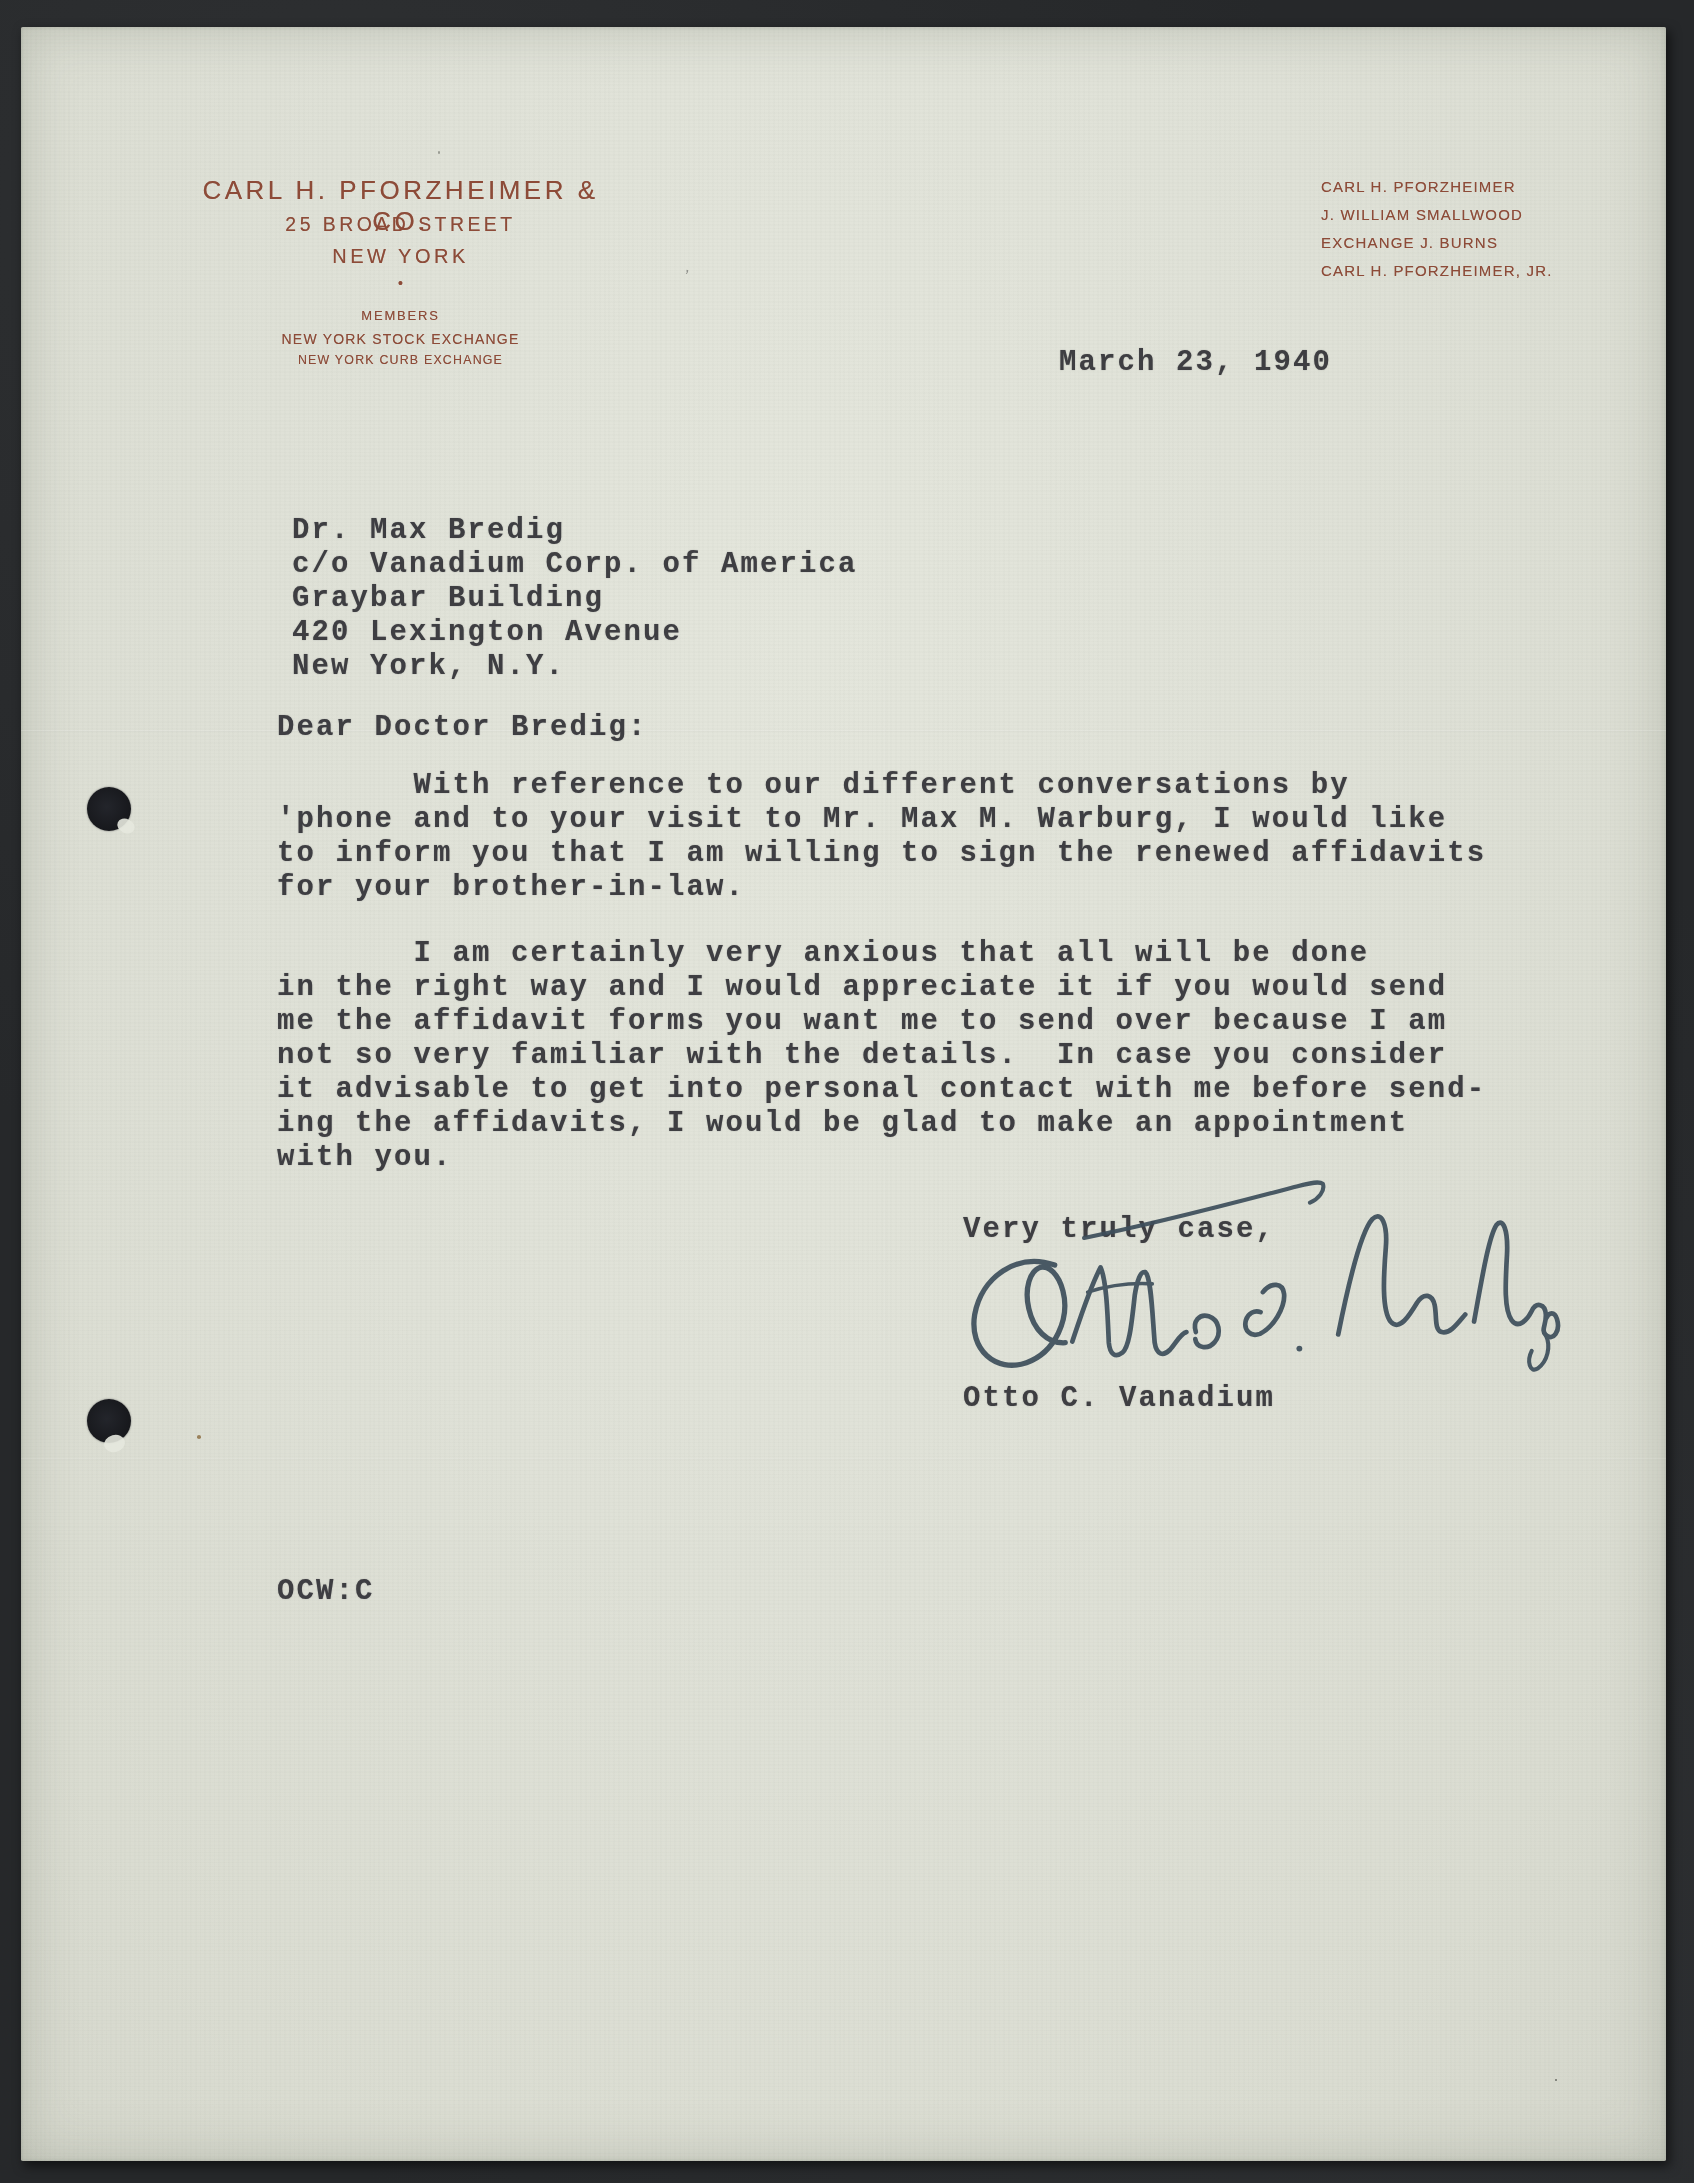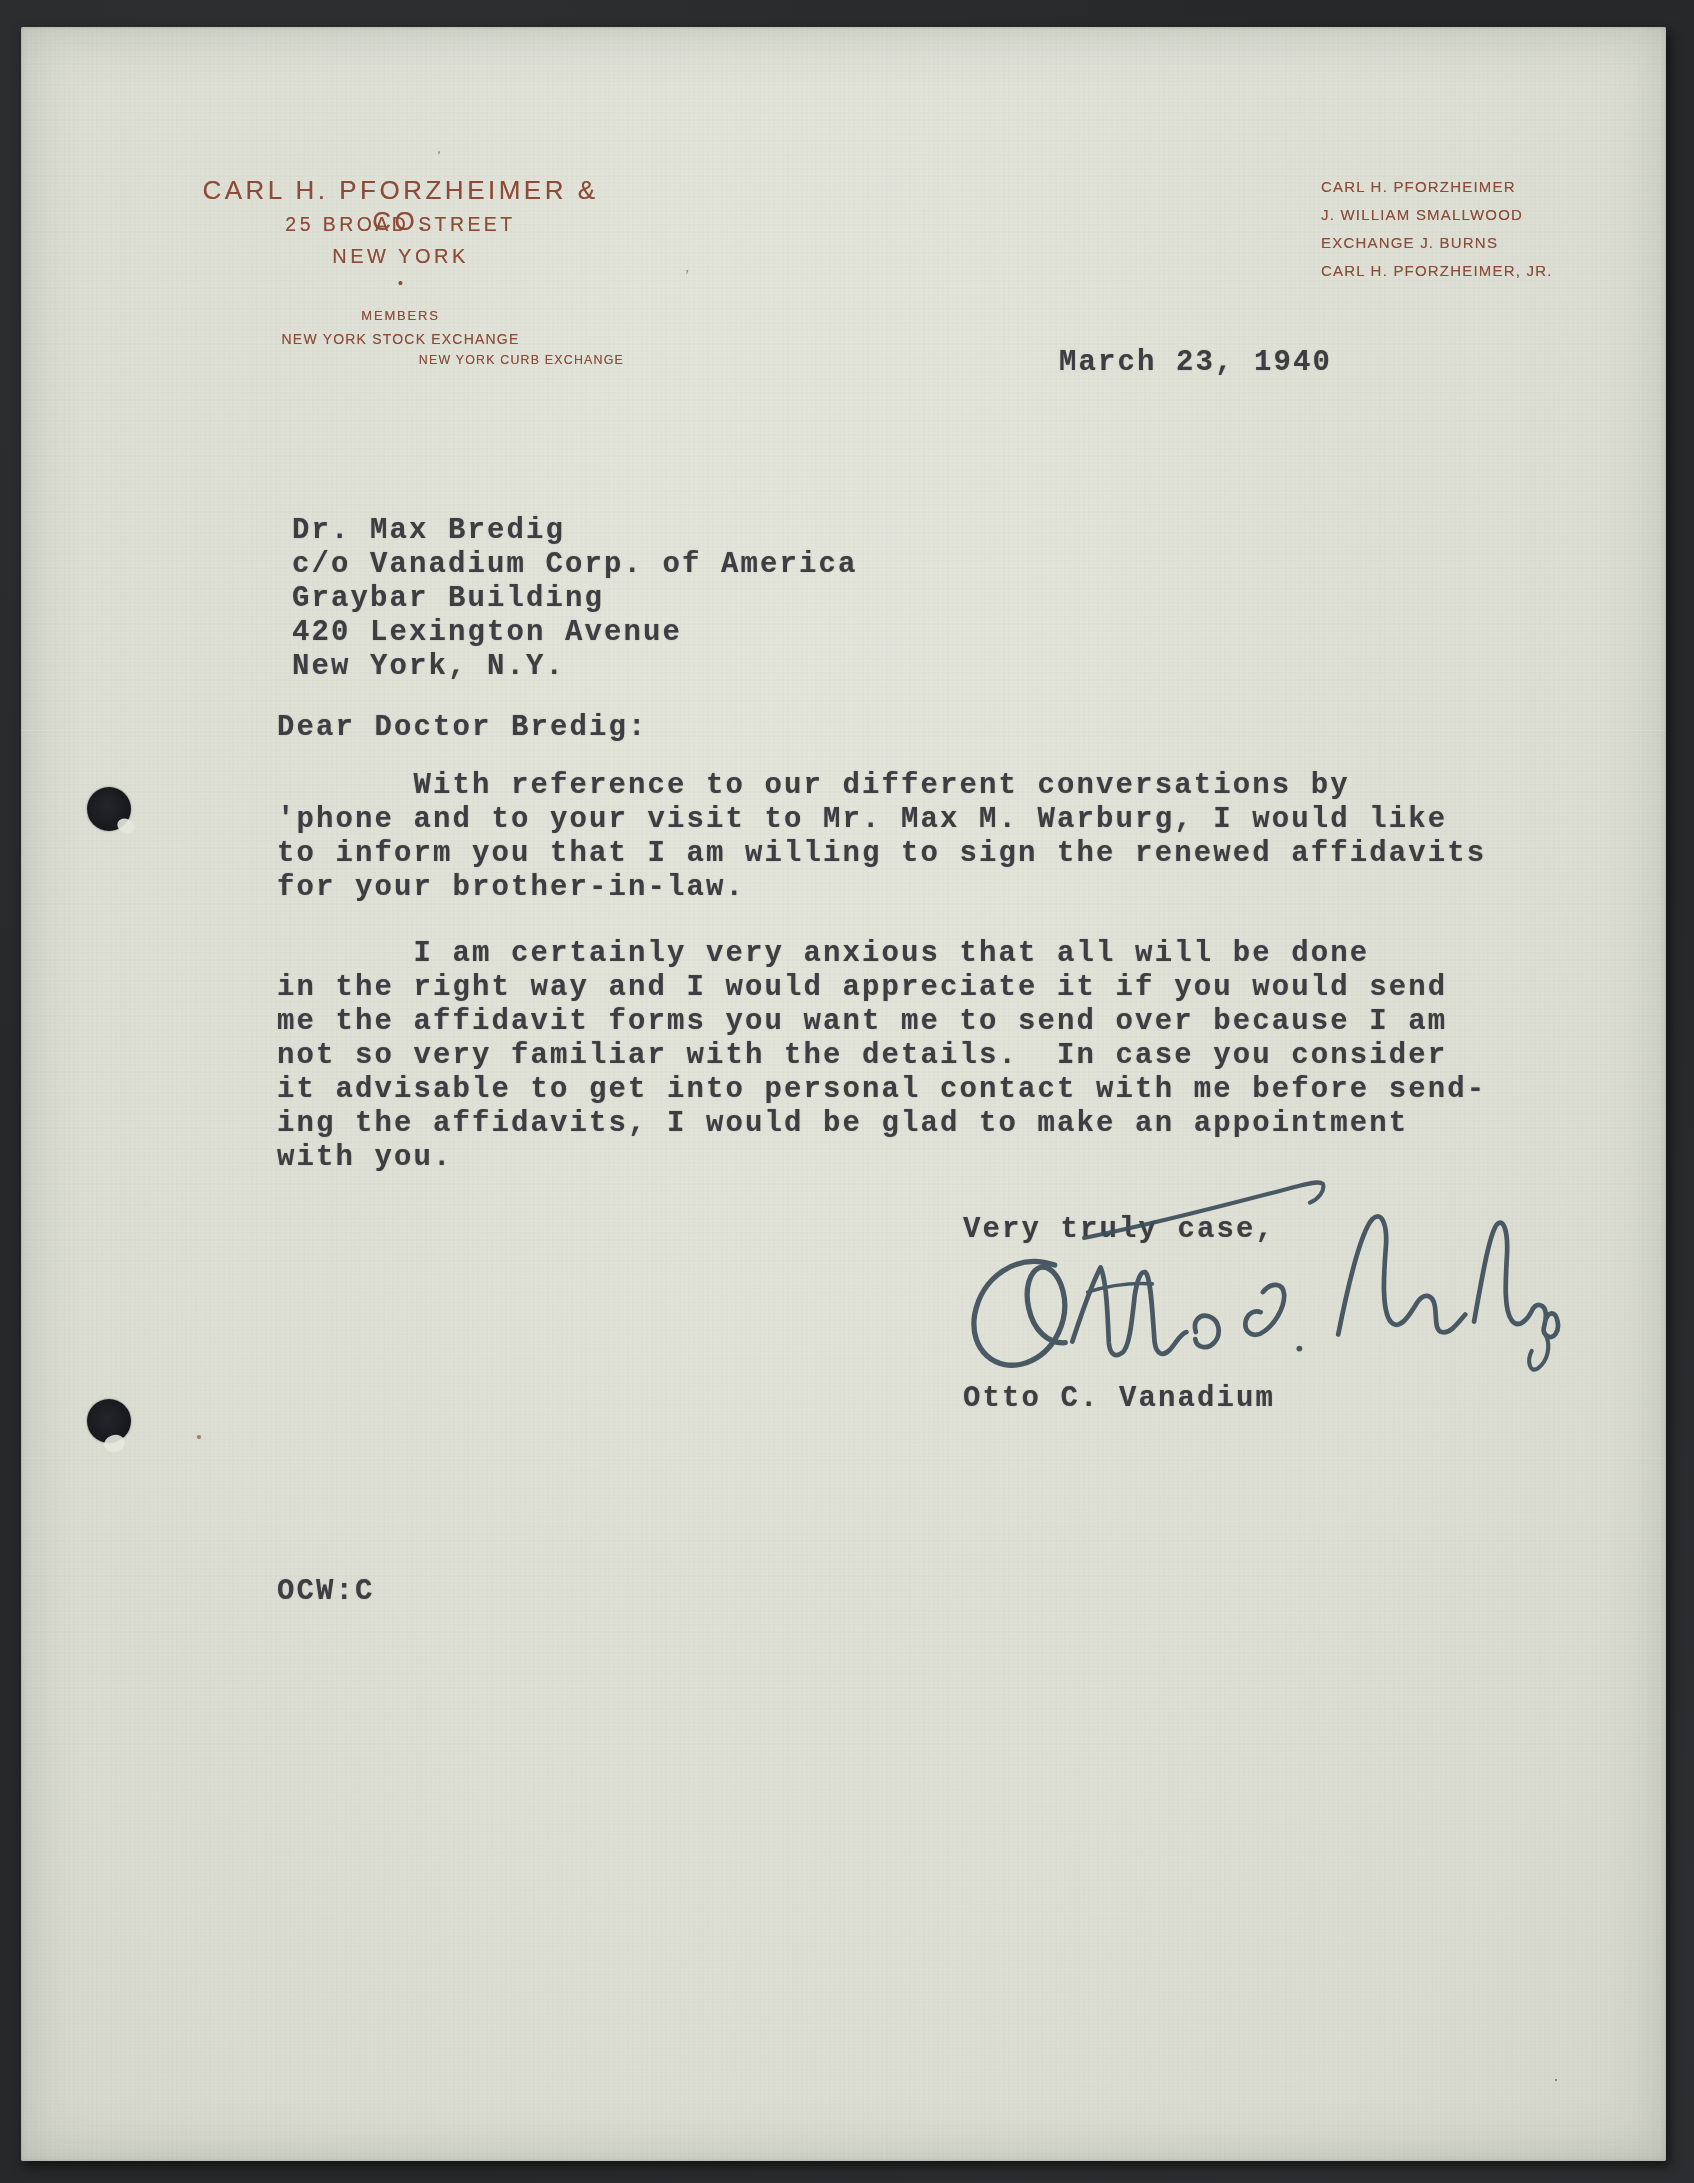--- a/index.html
+++ b/index.html
@@ -46,21 +46,21 @@
   }
   
   .lh{color:#8d4b38;text-shadow:0 0 0.6px rgba(141,75,56,.55);}
   .lh-center{position:absolute;left:177px;top:0;width:447px;text-align:center;}
   .lh-company{position:absolute;top:175px;width:100%;font-size:26px;letter-spacing:3.5px;}
   .lh-street{position:absolute;top:213px;width:100%;font-size:19.4px;letter-spacing:3.5px;}
   .lh-city{position:absolute;top:245px;width:100%;font-size:20px;letter-spacing:3.5px;}
   .lh-dot{position:absolute;top:275px;width:100%;font-size:14px;}
   .lh-members{position:absolute;top:308px;width:100%;font-size:13px;letter-spacing:1.8px;}
   .lh-exch1{position:absolute;top:331px;width:100%;font-size:14px;letter-spacing:1.2px;}
-  .lh-exch2{position:absolute;top:353px;width:100%;font-size:12.4px;letter-spacing:1.2px;text-align:right;}
+  .lh-exch2{position:absolute;top:353px;width:100%;font-size:12.4px;letter-spacing:1.2px;}
   .lh-partners{position:absolute;left:1321px;top:173px;font-size:15px;letter-spacing:1.2px;line-height:28px;white-space:nowrap;}
   
   .type{
     position:absolute;
     font-family:"Liberation Mono", monospace;
     font-weight:bold;
     font-size:29px;
     line-height:34px;
     letter-spacing:2.1px;
     color:#3e3e42;

